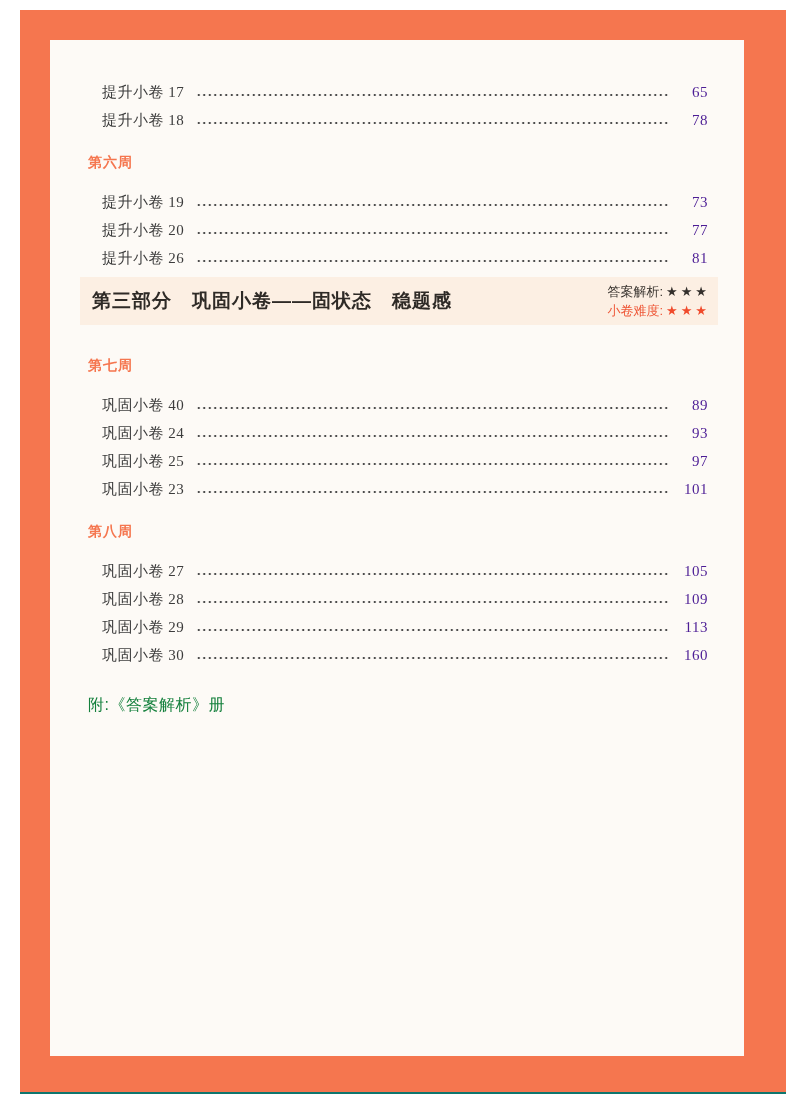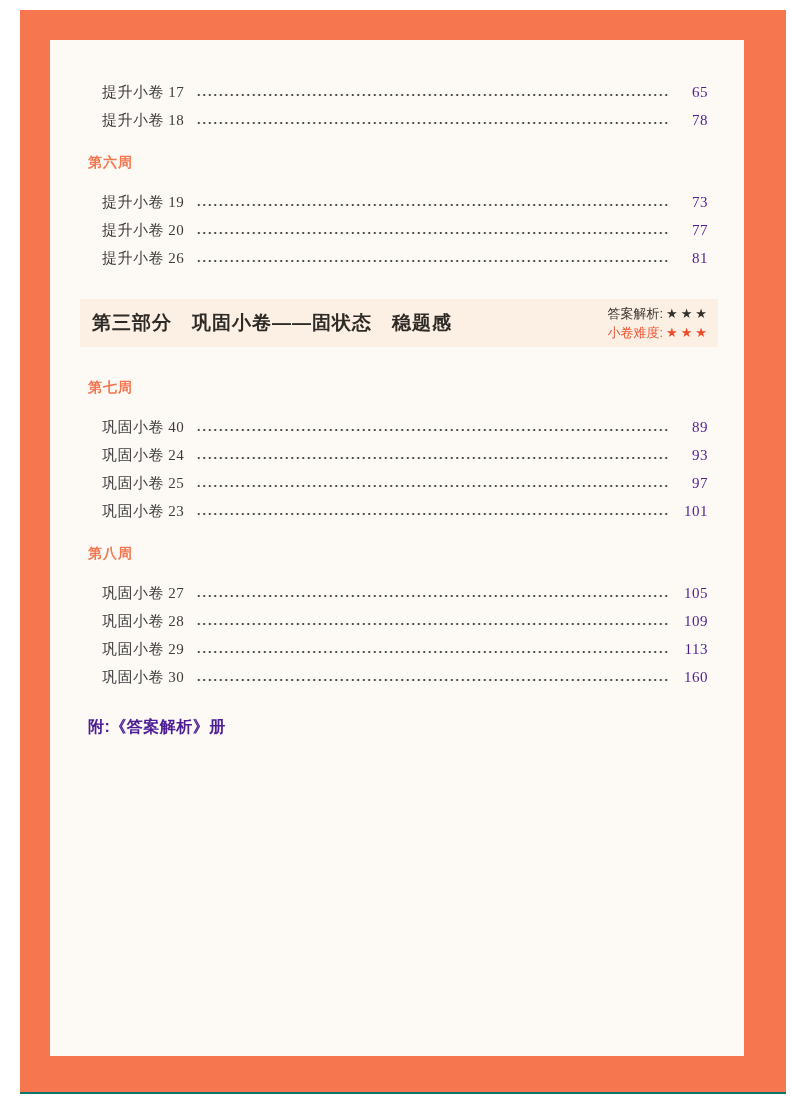--- a/index.html
+++ b/index.html
@@ -33,36 +33,36 @@
 
   .week-heading{
     margin:16px 0 14px -14px;
     font-weight:bold;font-size:14px;line-height:24px;
     color:#f5764f;letter-spacing:1px;
   }
 
   .band{
     display:flex;justify-content:space-between;align-items:center;
     background:#fcefe3;
-    margin:27px -10px 28px -22px;
+    margin:5px -10px 28px -22px;
     padding:4px 8px 4px 12px;height:48px;box-sizing:border-box;
   }
   .band-title{
     font-weight:bold;font-size:19px;color:#2e2a26;letter-spacing:1px;white-space:nowrap;
   }
   .difficulty{text-align:right;font-size:13px;line-height:19px;white-space:nowrap;}
   .diff-line-1{color:#3a3530;}
   .diff-line-2{color:#ee5737;}
   .stars{font-size:13px;letter-spacing:3px;margin-left:3px;}
   .diff-line-1 .stars{color:#332f2b;}
   .diff-line-2 .stars{color:#f04a2b;}
 
   .appendix{
     margin:26px 0 0 -14px;
-    font-weight:bold;font-size:16px;color:#4c1d95;letter-spacing:0.5px;
+    font-weight:normal;font-size:16px;color:#15803d;letter-spacing:0.5px;
   }
 </style>
 </head>
 <body>
 
 <div class="frame">
   <div class="page">
     <div class="content">
 
       <div class="toc-row">

